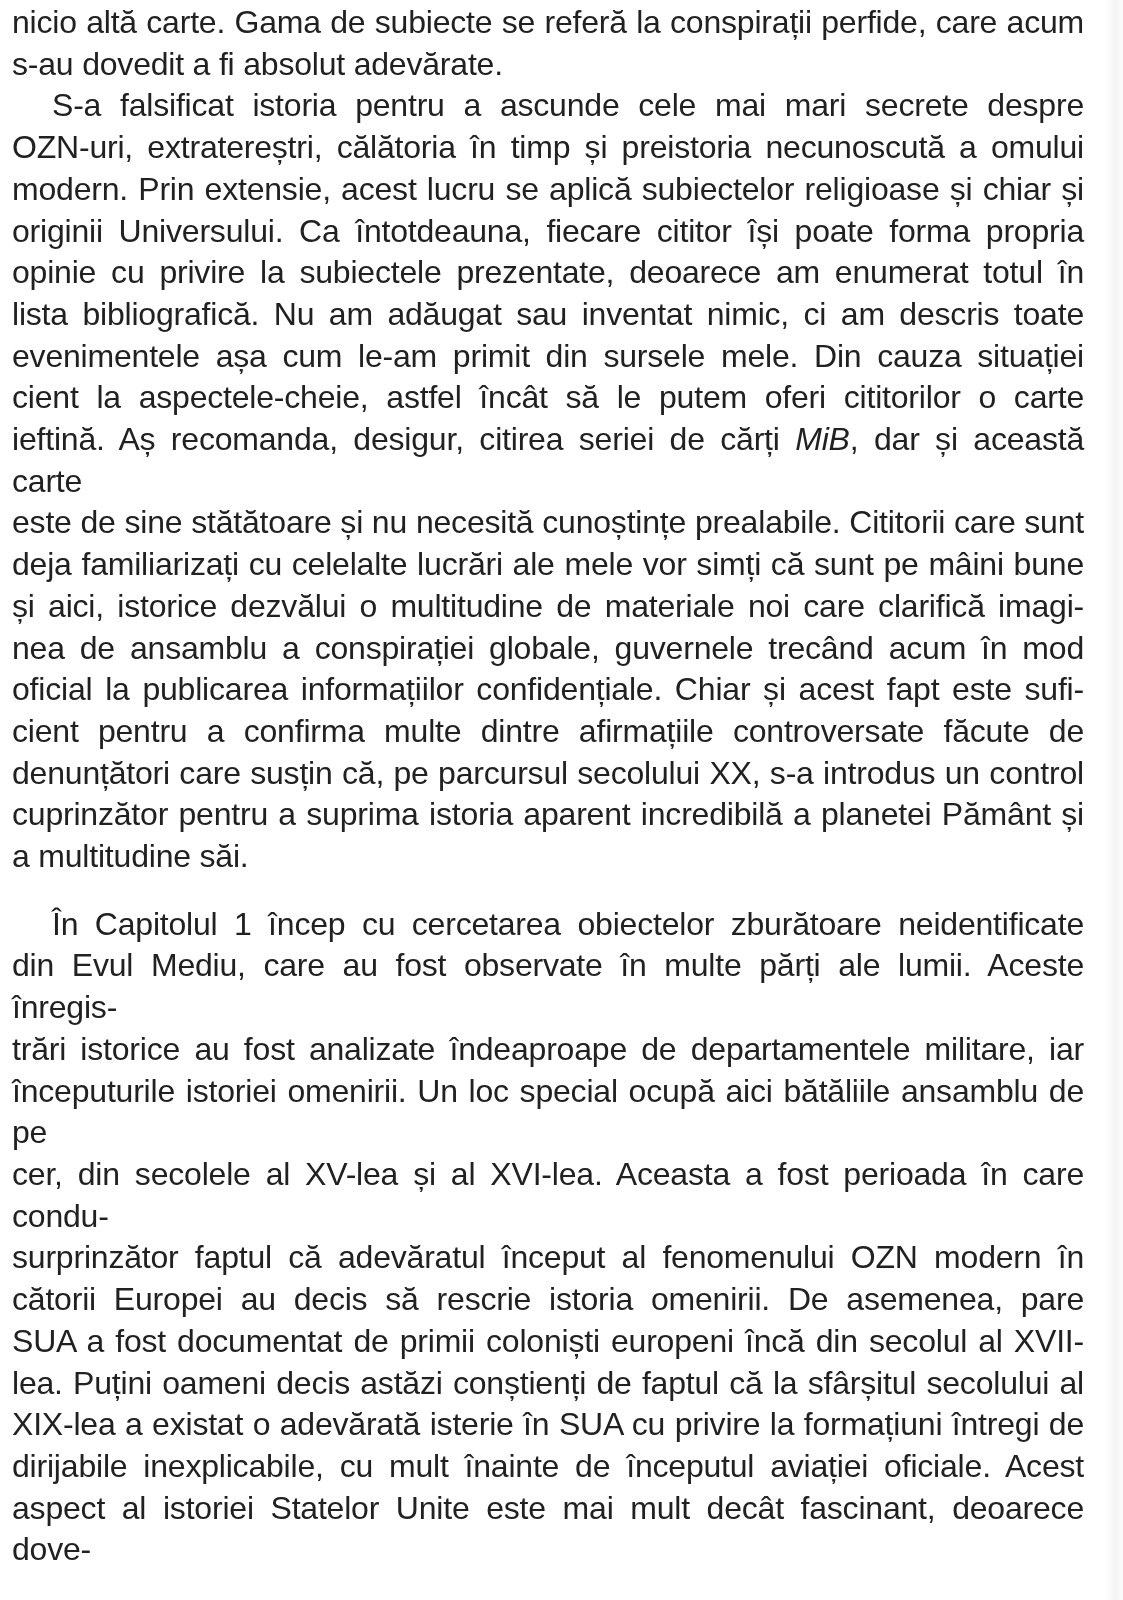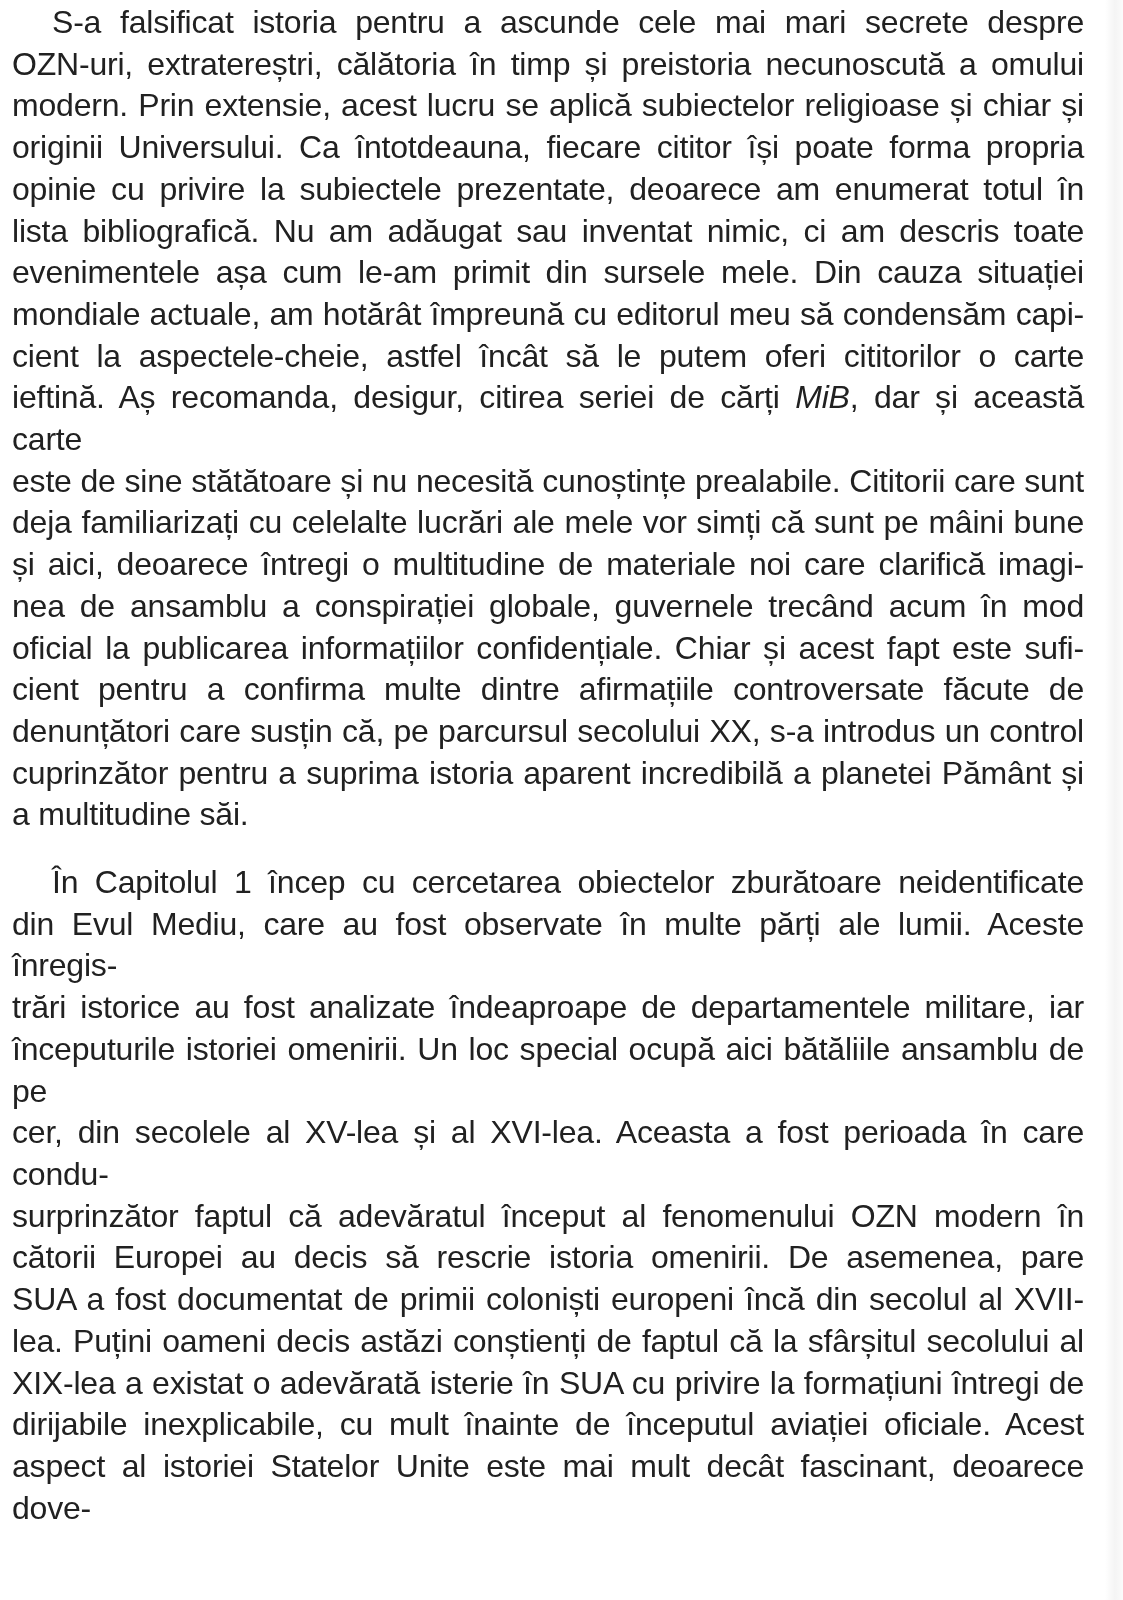--- a/index.html
+++ b/index.html
@@ -59,35 +59,38 @@
       rgba(0,0,0,0.045) 55%,
       rgba(0,0,0,0.015) 100%);
     pointer-events: none;
   }
 </style>
 </head>
 <body>
 
 <div class="text-block">
 
+  <div class="paragraph">
+    <div class="line">nicio altă carte. Gama de subiecte se referă la conspirații perfide, care acum</div>
+    <div class="line last">s-au dovedit a fi absolut adevărate.</div>
+  </div>
 
   <div class="paragraph">
     <div class="line indent">S-a falsificat istoria pentru a ascunde cele mai mari secrete despre</div>
     <div class="line">OZN-uri, extratereștri, călătoria în timp și preistoria necunoscută a omului</div>
     <div class="line">modern. Prin extensie, acest lucru se aplică subiectelor religioase și chiar și</div>
     <div class="line">originii Universului. Ca întotdeauna, fiecare cititor își poate forma propria</div>
     <div class="line">opinie cu privire la subiectele prezentate, deoarece am enumerat totul în</div>
     <div class="line">lista bibliografică. Nu am adăugat sau inventat nimic, ci am descris toate</div>
     <div class="line">evenimentele așa cum le-am primit din sursele mele. Din cauza situației</div>
-    <div class="line">mondiale actuale, am hotărât împreună cu editorul meu să condensăm capi-</div>
     <div class="line">cient la aspectele-cheie, astfel încât să le putem oferi cititorilor o carte</div>
     <div class="line"><span>ieftină. Aș recomanda, desigur, citirea seriei de cărți </span><span class="italic">MiB</span><span>, dar și această carte</span></div>
     <div class="line">este de sine stătătoare și nu necesită cunoștințe prealabile. Cititorii care sunt</div>
     <div class="line">deja familiarizați cu celelalte lucrări ale mele vor simți că sunt pe mâini bune</div>
-    <div class="line">și aici, deoarece întregi o multitudine de materiale noi care clarifică imagi-</div>
+    <div class="line">și aici, istorice dezvălui o multitudine de materiale noi care clarifică imagi-</div>
     <div class="line">nea de ansamblu a conspirației globale, guvernele trecând acum în mod</div>
     <div class="line">oficial la publicarea informațiilor confidențiale. Chiar și acest fapt este sufi-</div>
     <div class="line">cient pentru a confirma multe dintre afirmațiile controversate făcute de</div>
     <div class="line">denunțători care susțin că, pe parcursul secolului XX, s-a introdus un control</div>
     <div class="line">cuprinzător pentru a suprima istoria aparent incredibilă a planetei Pământ și</div>
     <div class="line last">a multitudine săi.</div>
   </div>
 
   <div class="paragraph para-gap">
     <div class="line indent">În Capitolul 1 încep cu cercetarea obiectelor zburătoare neidentificate</div>

